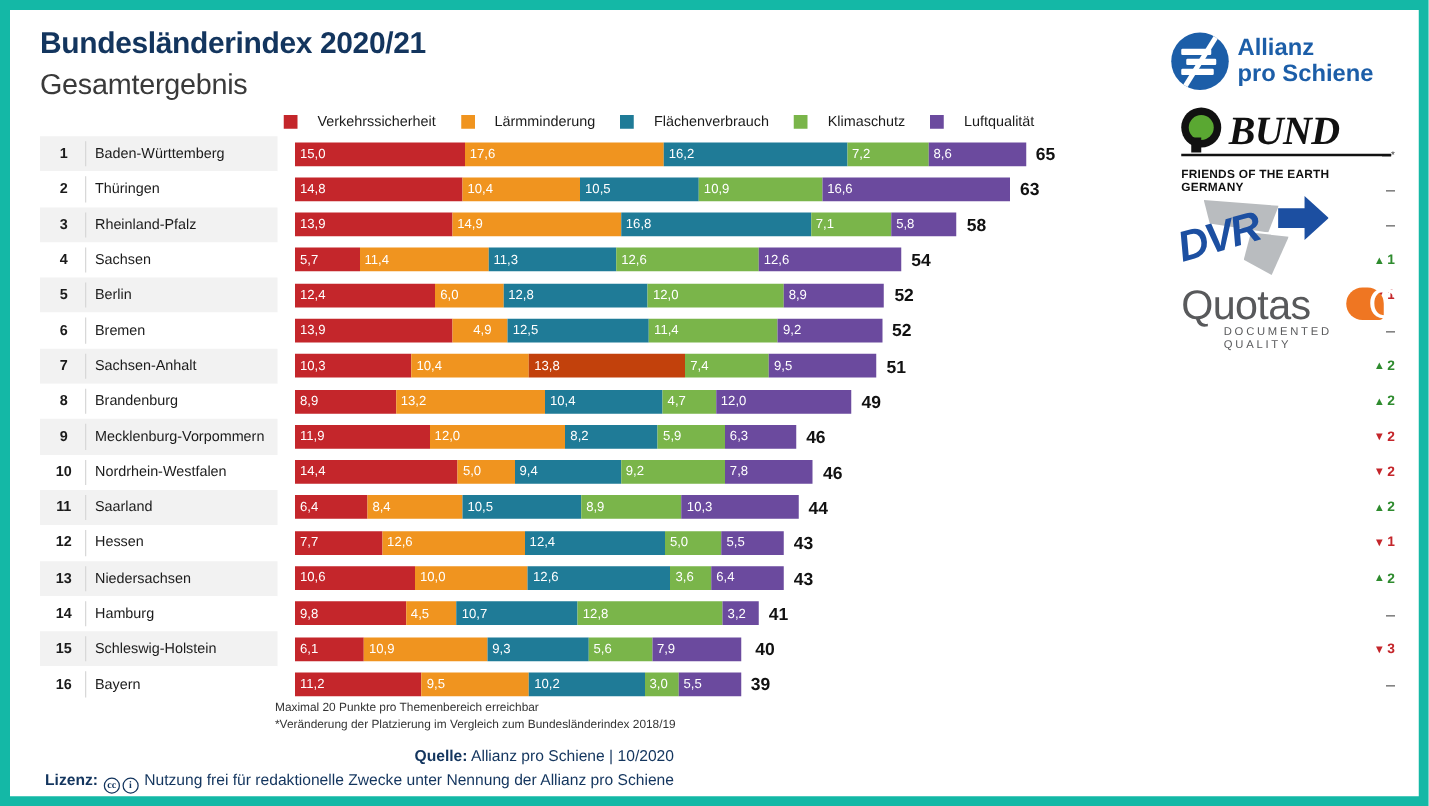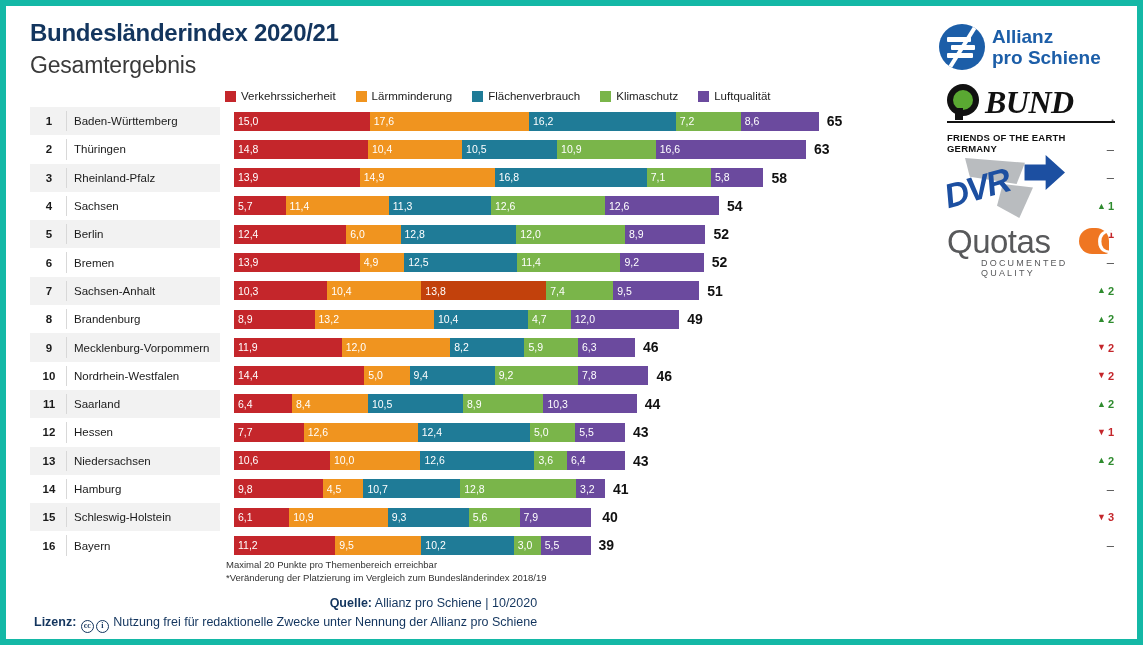--- a/index.html
+++ b/index.html
@@ -5,42 +5,42 @@
   * { box-sizing: border-box; margin: 0; padding: 0; }
   html, body {
     width: 1143px; height: 645px;
     background: #ffffff;
     font-family: "Liberation Sans", sans-serif;
     overflow: hidden;
   }
   #frame {
     position: relative;
     width: 1143px; height: 645px;
-    border: 6px solid #14b8a6;
+    border: 8px solid #14b8a6;
     background: #ffffff;
   }
   .inner { position: relative; width: 100%; height: 100%; }
 
   
   #title-block { position: absolute; left: 24px; top: 12px; }
   #main-title {
     font-size: 24px; font-weight: bold; color: #13355e;
     letter-spacing: -0.3px; line-height: 30px;
   }
   #subtitle {
     font-size: 23px; font-weight: normal; color: #3a3a3a;
     line-height: 30px; margin-top: 2px; letter-spacing: -0.2px;
   }
 
   
   #legend {
     position: absolute; left: 219px; top: 84px;
     display: flex; align-items: center; gap: 20px;
   }
-  .legend-item { display: flex; align-items: center; gap: 5px; }
+  .legend-item { display: flex; align-items: flex-start; gap: 16px; }
   .legend-swatch { width: 11px; height: 11px; display: block; }
   .legend-label { font-size: 11.5px; color: #1b1b1b; white-space: nowrap; }
 
   
   #rows { position: absolute; left: 24px; top: 101px; width: 1090px; }
   .row { position: relative; height: 28.3px; }
   .row-label-bg {
     position: absolute; left: 0; top: 0; width: 190px; height: 100%;
   }
   .row.odd .row-label-bg { background: #f2f2f2; }
@@ -86,21 +86,21 @@
   }
   .total {
     position: absolute; top: 3px; height: 22px;
     display: flex; align-items: center;
     font-size: 14px; font-weight: bold; color: #111111;
     padding-left: 8px; white-space: nowrap;
   }
 
   
   #footnotes {
-    position: absolute; left: 220px; top: 552px;
+    position: absolute; left: 212px; top: 552px;
     font-size: 9.5px; color: #333333; line-height: 13px;
   }
 
   
   #source-block {
     position: absolute; left: 28px; top: 588px;
     font-size: 12.5px; color: #13355e; line-height: 19px; text-align: right;
   }
   #source-block b { font-weight: bold; }
   .cc-badge {
@@ -387,21 +387,21 @@
           <div class="rank">6</div>
           <div class="sep"></div>
           <div class="state">Bremen</div>
           <div class="trend flat">
             <span>–</span>
           </div>
           <div class="bar-wrap">
             <div class="seg" style="width: 125.795px; background: rgb(196, 38, 43);">
               <span>13,9</span>
             </div>
-            <div class="seg" style="width: 44.345px; background: rgb(240, 148, 31);">
+            <div class="seg" style="width: 44.345px; background: rgb(240, 148, 31); justify-content: center;">
               <span>4,9</span>
             </div>
             <div class="seg" style="width: 113.125px; background: rgb(31, 123, 151); align-items: center;">
               <span>12,5</span>
             </div>
             <div class="seg" style="width: 103.17px; background: rgb(122, 181, 74);">
               <span>11,4</span>
             </div>
             <div class="seg" style="width: 83.26px; background: rgb(107, 74, 158);">
               <span>9,2</span>

